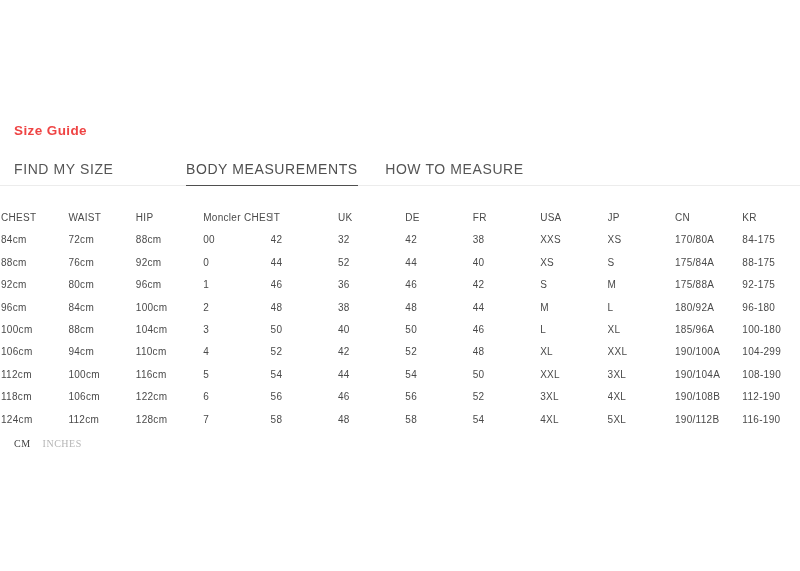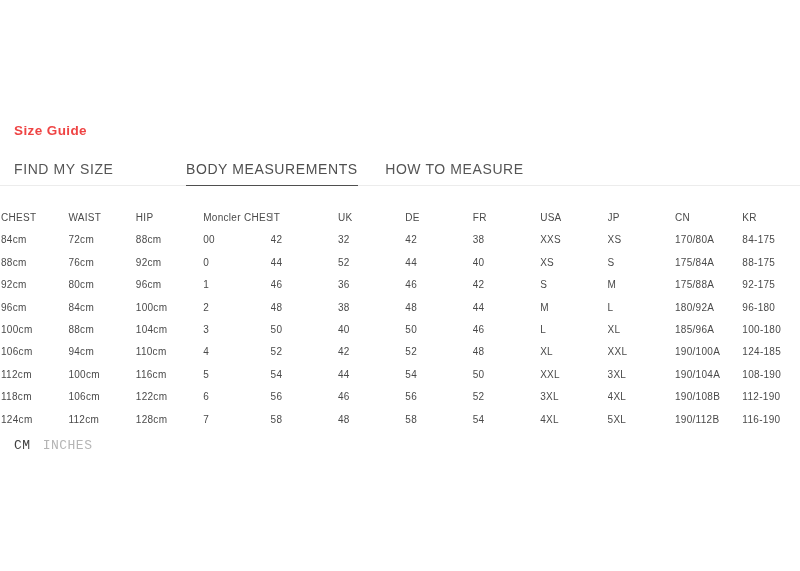--- a/index.html
+++ b/index.html
@@ -66,22 +66,22 @@
     margin: 7px 0 0 14px;
     font-size: 9px;
     line-height: 12px;
     letter-spacing: 0.5px;
   }
   .unit-option {
     display: inline-block;
     margin-right: 9px;
     cursor: pointer;
     background: none; border: none;
-    font-family: Liberation Mono, monospace;
-    font-size: 13px;
+    font-family: Liberation Serif, serif;
+    font-size: 10px;
     letter-spacing: 0.5px;
     color: #b5b5b5;
   }
   .unit-option.active { color: #3f3f3f; }
 </style>
 </head>
 <body>
 
 <div class="page">
 
@@ -170,21 +170,21 @@
       <div class="cell">94cm</div>
       <div class="cell">110cm</div>
       <div class="cell">4</div>
       <div class="cell">52</div>
       <div class="cell">42</div>
       <div class="cell">52</div>
       <div class="cell">48</div>
       <div class="cell">XL</div>
       <div class="cell">XXL</div>
       <div class="cell">190/100A</div>
-      <div class="cell">124-185</div>
+      <div class="cell">104-299</div>
       <div class="cell">112cm</div>
       <div class="cell">100cm</div>
       <div class="cell">116cm</div>
       <div class="cell">5</div>
       <div class="cell">54</div>
       <div class="cell">44</div>
       <div class="cell">54</div>
       <div class="cell">50</div>
       <div class="cell">XXL</div>
       <div class="cell">3XL</div>

